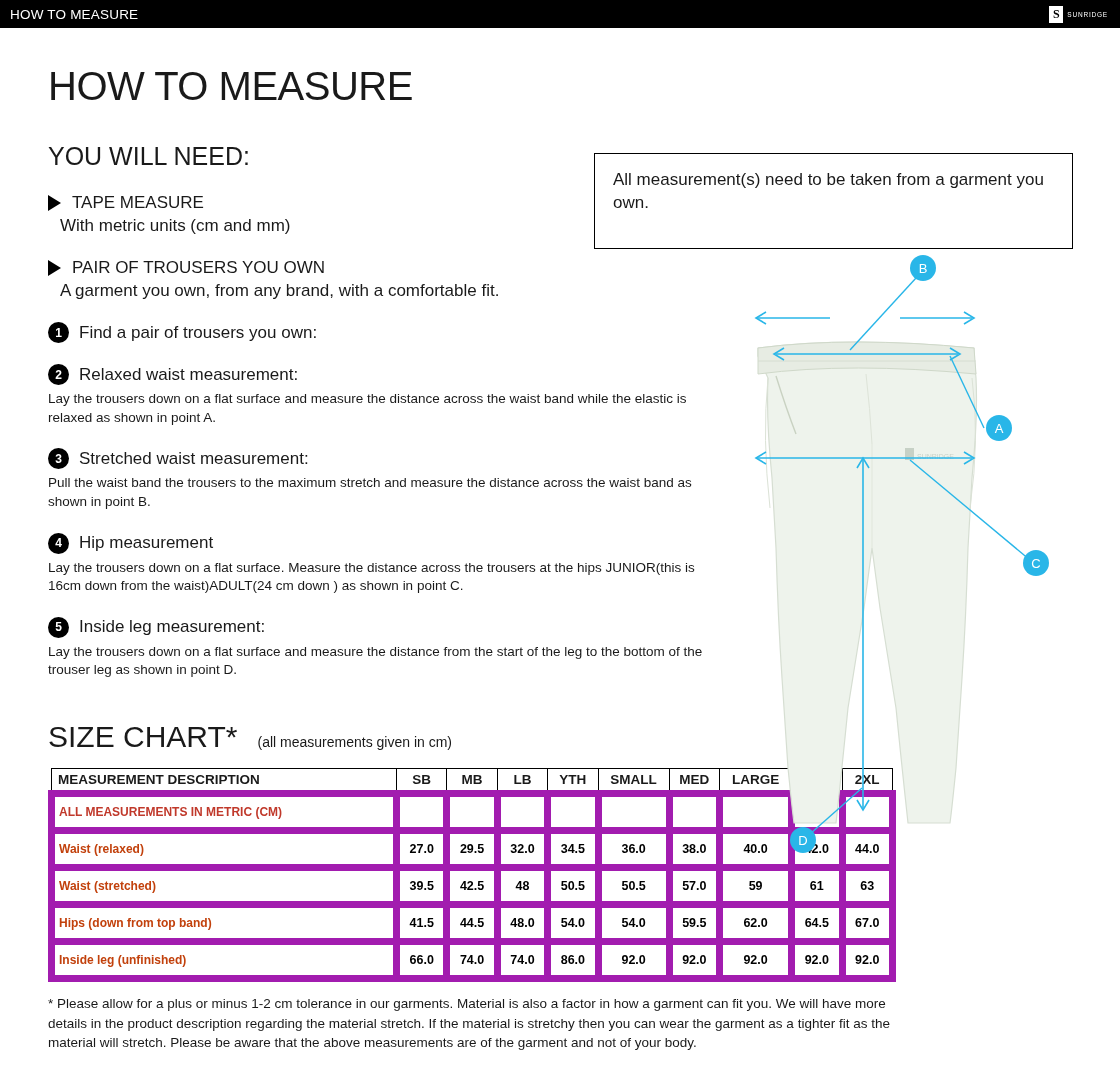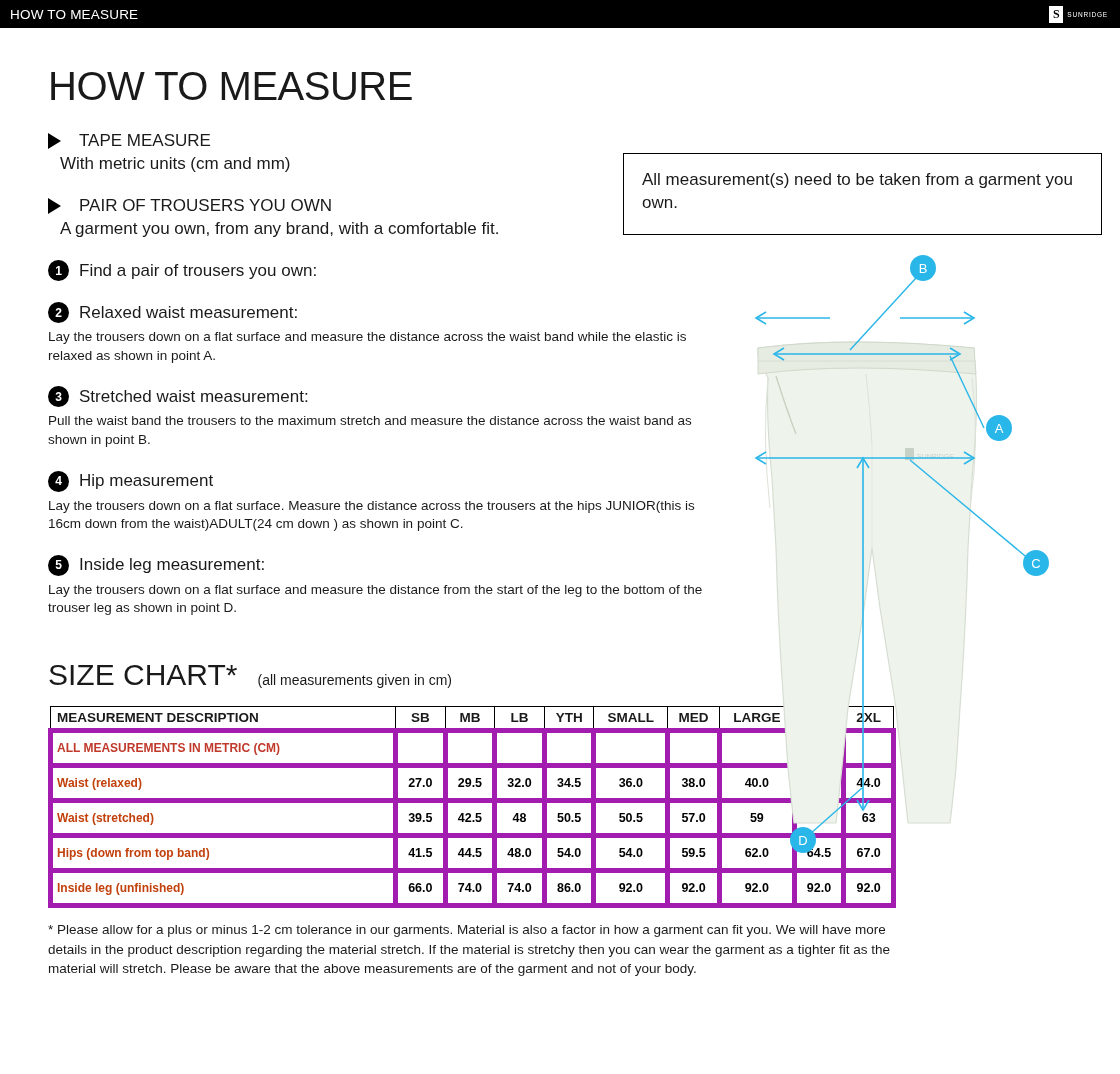--- a/index.html
+++ b/index.html
@@ -64,21 +64,21 @@
   h2.subtitle {
     font-size: 25px;
     font-weight: 400;
     margin: 33px 0 0 0;
   }
 
   .need-item { margin-top: 22px; }
   .need-head {
     display: flex;
     align-items: center;
-    gap: 18px;
+    gap: 11px;
     font-size: 17px;
     text-align: right;
   }
   .tri {
     width: 0; height: 0;
     border-left: 13px solid #000;
     border-top: 8px solid transparent;
     border-bottom: 8px solid transparent;
   }
   .need-sub {
@@ -112,26 +112,25 @@
     margin-top: 5px;
     max-width: 680px;
   }
 
   
   .callout {
     position: absolute;
     left: 594px;
     top: 153px;
     width: 479px;
-    height: 82px;
+    height: 96px;
     border: 1.5px solid #000;
     padding: 15px 18px;
     font-size: 17px;
     line-height: 1.35;
-    margin-left: 29px;
   }
 
   
   .illus {
     position: absolute;
     left: 700px;
     top: 248px;
     width: 400px;
     height: 620px;
   }
@@ -151,21 +150,21 @@
   }
   .sizechart-note { font-size: 14px; padding-bottom: 4px; }
 
   table.size {
     border-collapse: collapse;
     margin-top: 14px;
     width: 848px;
     font-size: 12.5px;
   }
   table.size th, table.size td {
-    border: 5px solid #a21caf;
+    border: 7px solid #a21caf;
     padding: 8px 4px;
     text-align: center;
     font-weight: bold;
     height: 18px;
   }
   table.size thead th {
     border: 1px solid #000;
     font-size: 13.5px;
     padding: 3px 4px;
   }
@@ -200,20 +199,21 @@
   <div class="brand">
     <div class="brand-mark">S</div>
     <div class="brand-name">SUNRIDGE</div>
   </div>
 </div>
 
 <div class="page">
 
   <h1 class="title">HOW TO MEASURE</h1>
 
+  <h2 class="subtitle">YOU WILL NEED:</h2>
 
   <div class="need-item">
     <div class="need-head">
       <span class="tri"></span>
       <span>TAPE MEASURE</span>
     </div>
     <div class="need-sub">With metric units (cm and mm)</div>
   </div>
 
   <div class="need-item">

